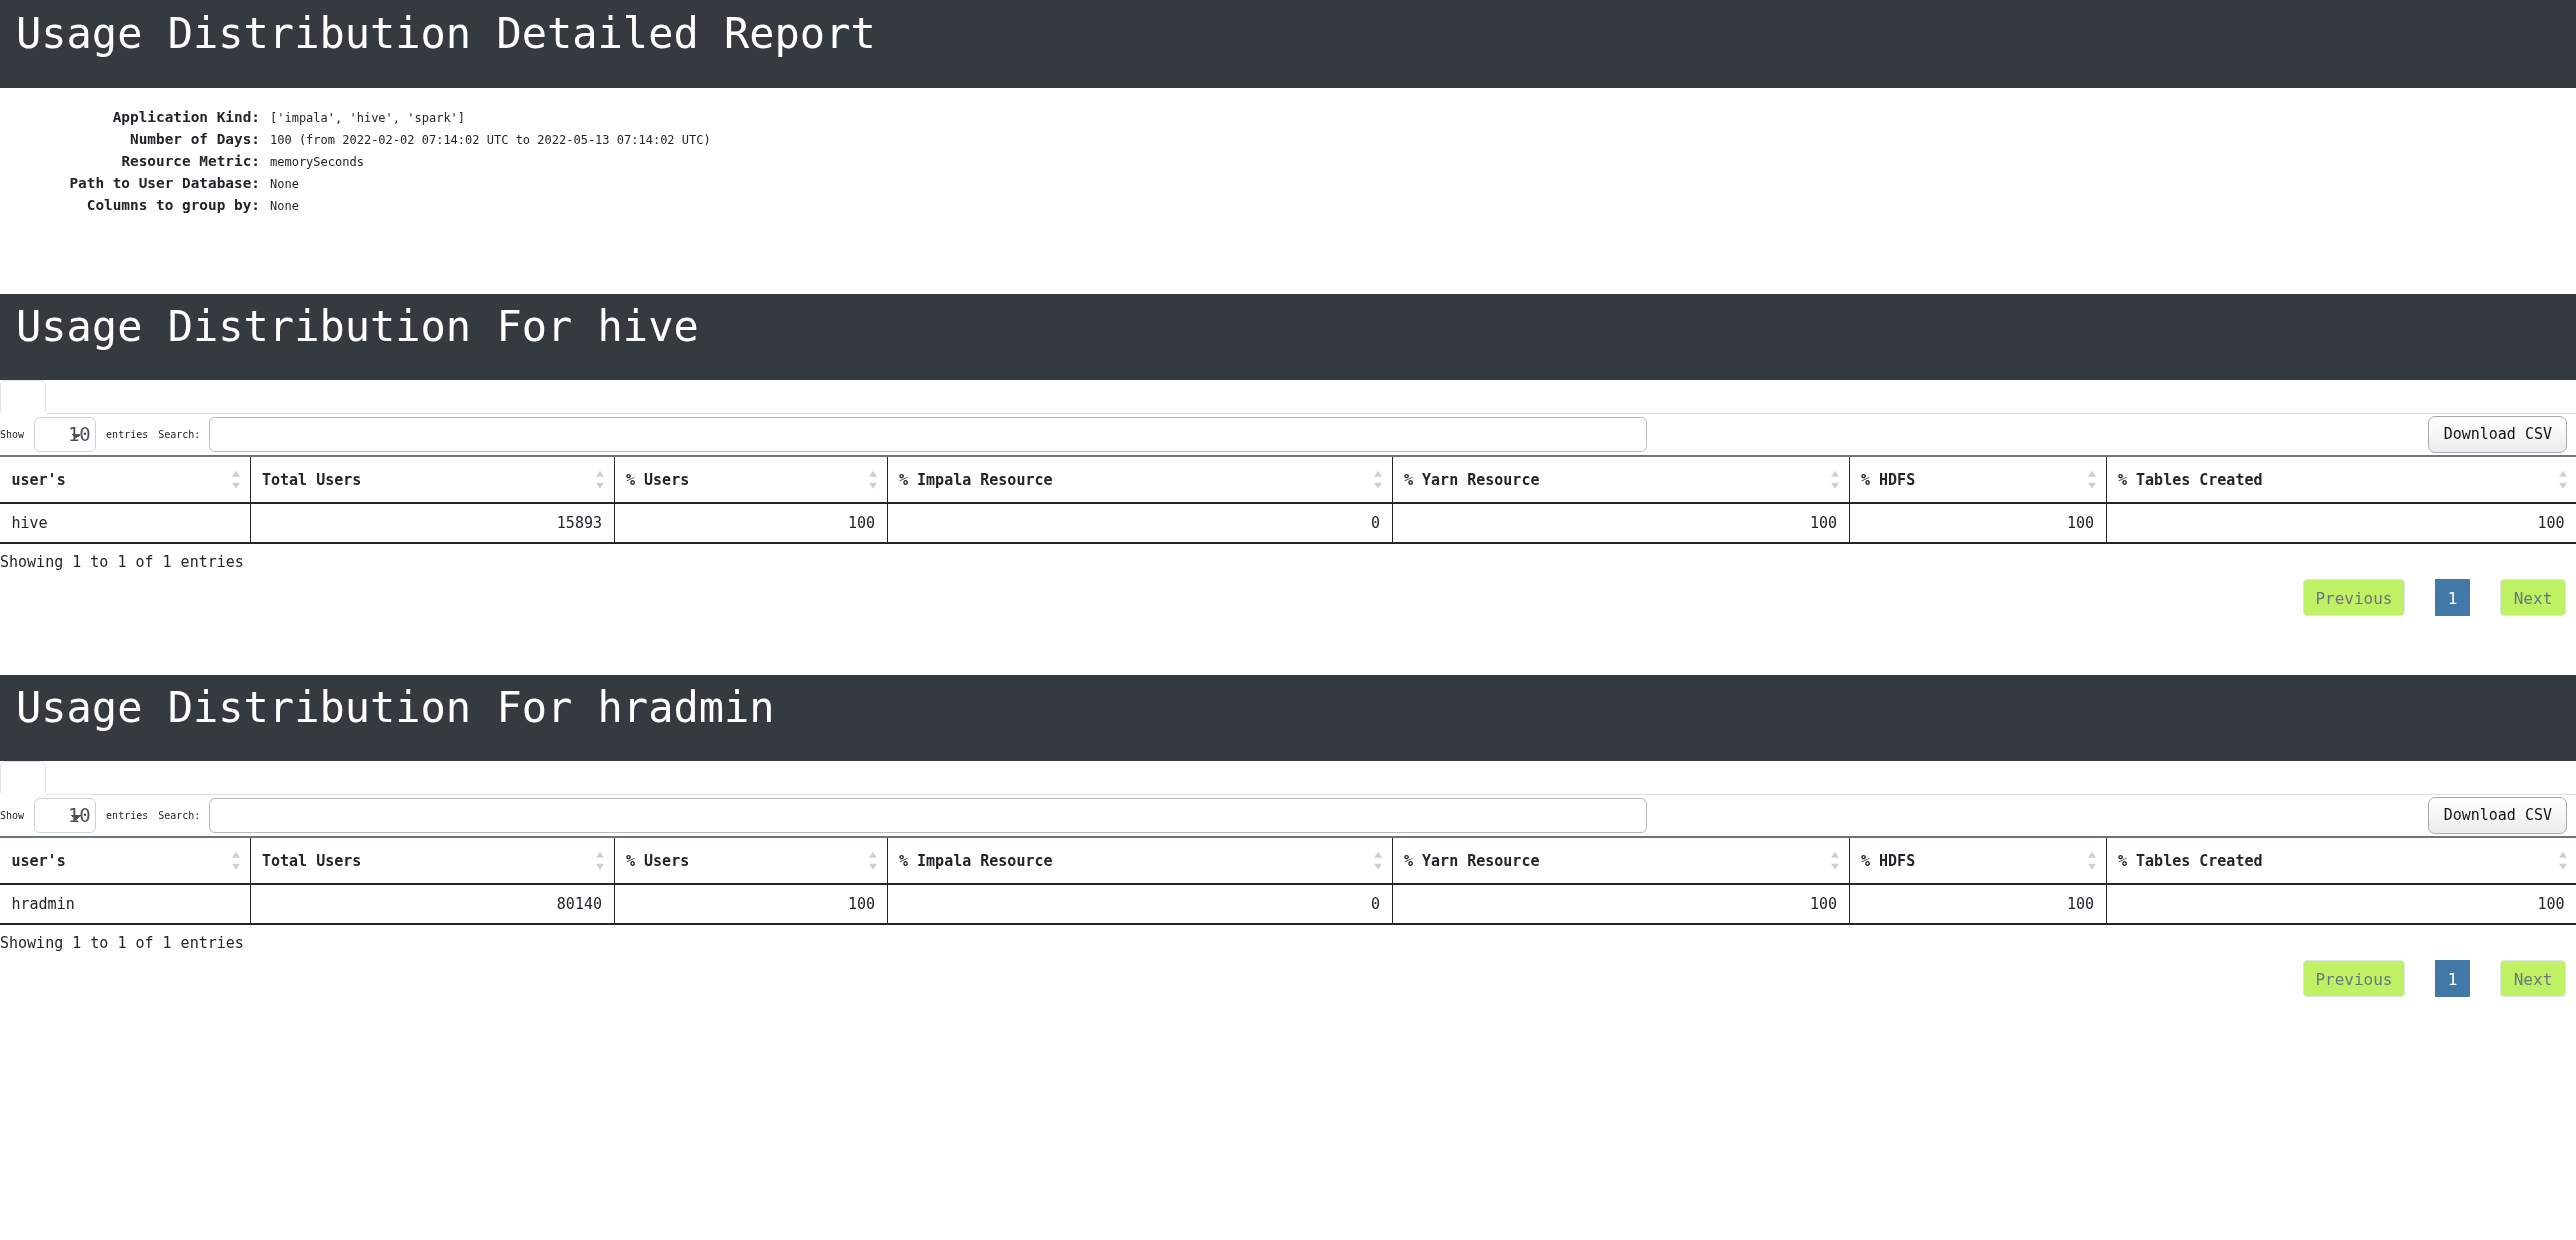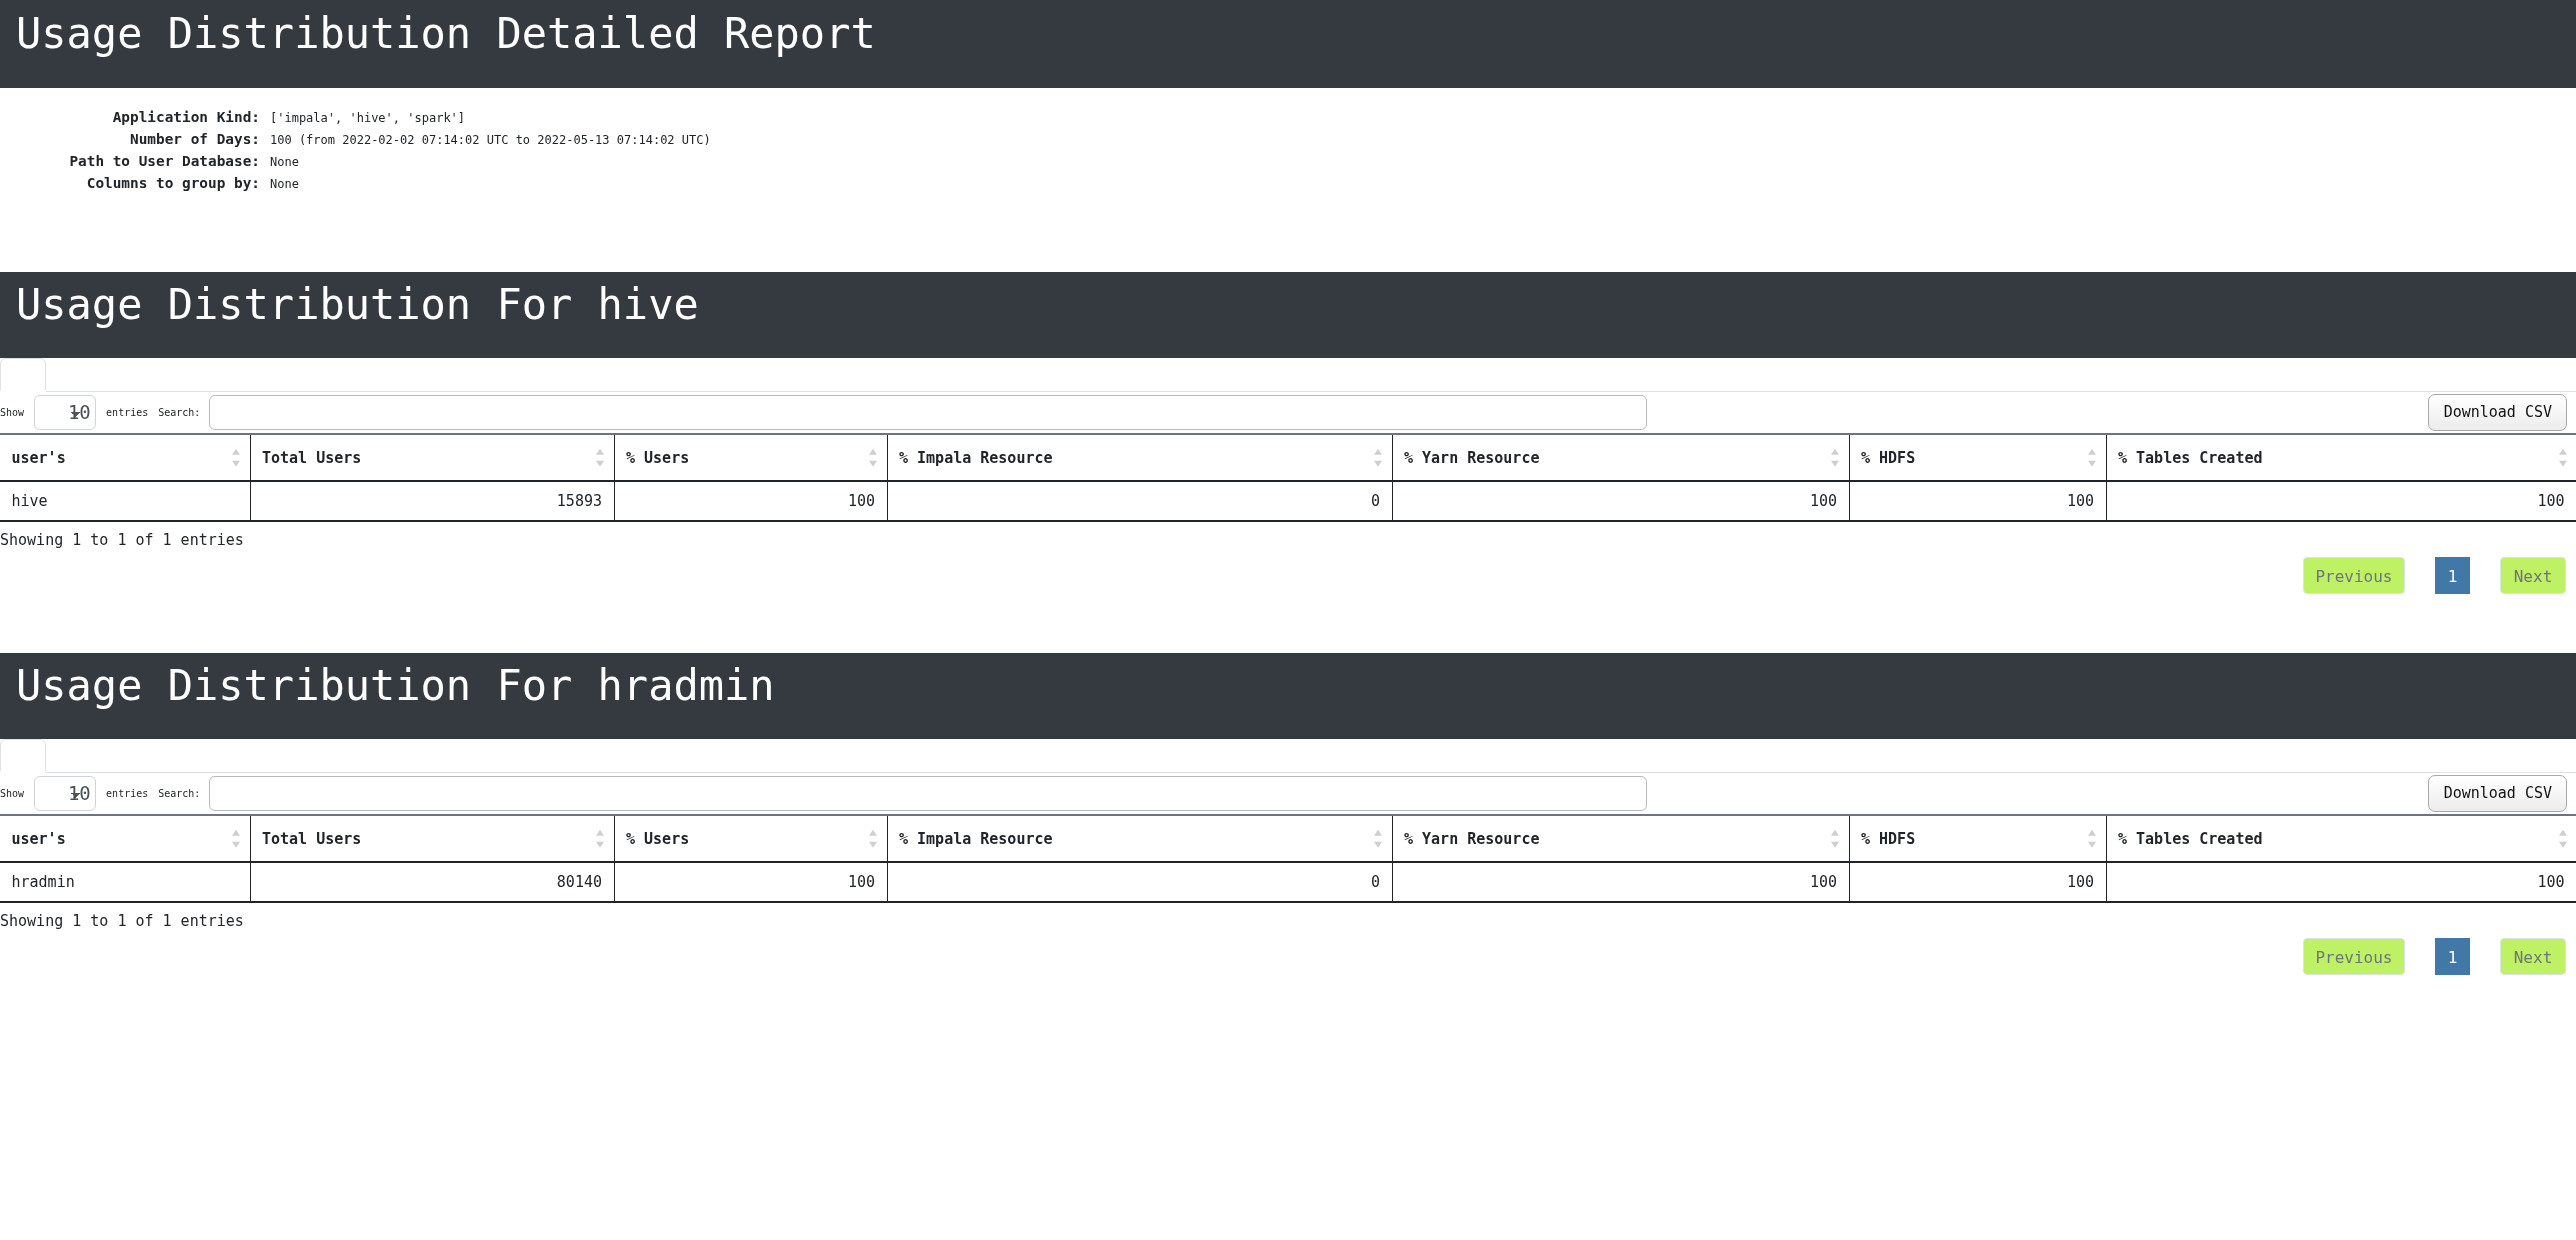--- a/index.html
+++ b/index.html
@@ -291,20 +291,24 @@
 </div>
 
 <div class="meta-wrap">
   <div class="meta-row">
     <div class="meta-label">Application Kind:</div>
     <div class="meta-value">['impala', 'hive', 'spark']</div>
   </div>
   <div class="meta-row">
     <div class="meta-label">Number of Days:</div>
     <div class="meta-value">100 (from 2022-02-02 07:14:02 UTC to 2022-05-13 07:14:02 UTC)</div>
+  </div>
+  <div class="meta-row">
+    <div class="meta-label">Resource Metric:</div>
+    <div class="meta-value">memorySeconds</div>
   </div>
   <div class="meta-row">
     <div class="meta-label">Path to User Database:</div>
     <div class="meta-value">None</div>
   </div>
   <div class="meta-row">
     <div class="meta-label">Columns to group by:</div>
     <div class="meta-value">None</div>
   </div>
 </div>

